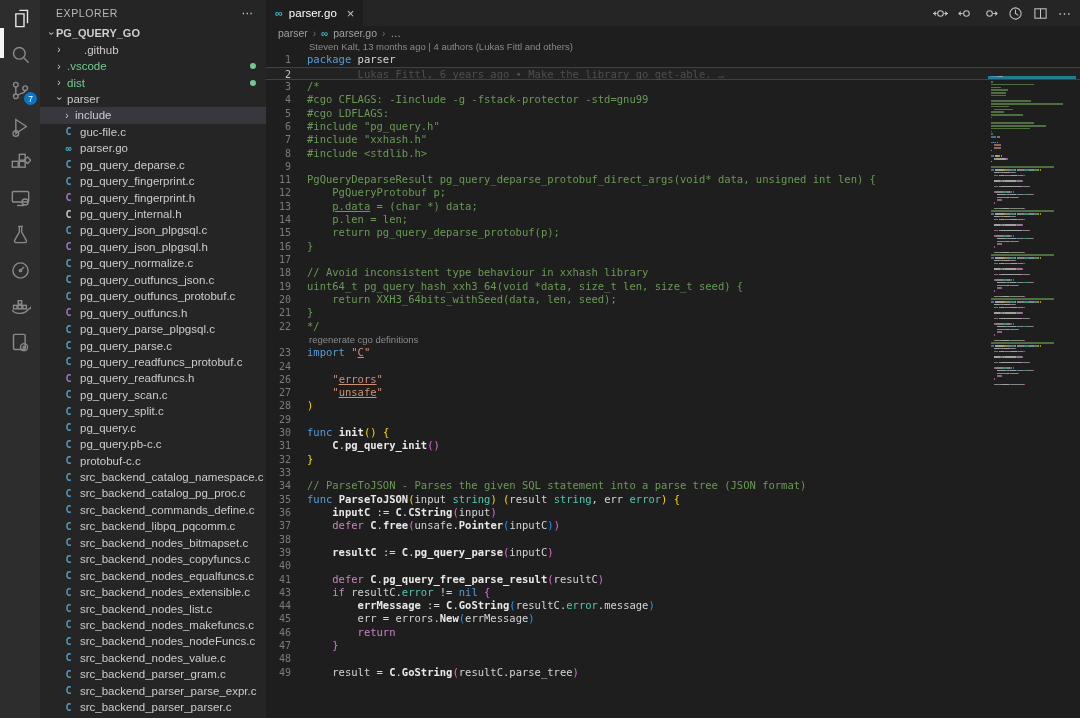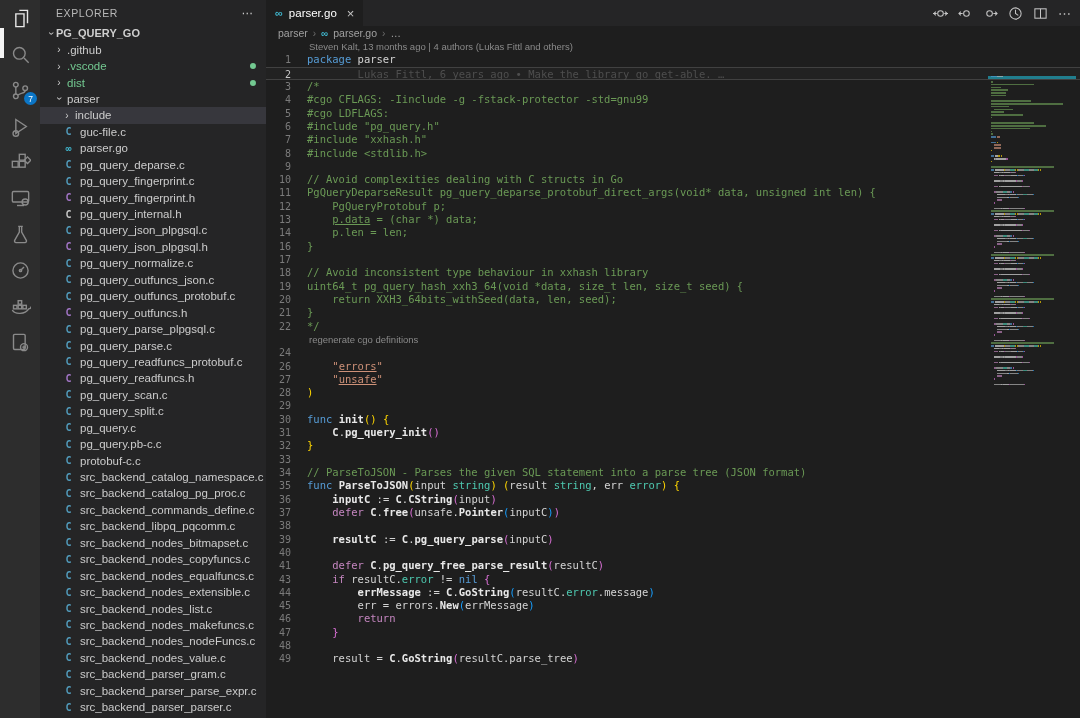--- a/index.html
+++ b/index.html
@@ -151,21 +151,21 @@
       <span class="sb-title">EXPLORER</span>
       <span class="sb-more">⋯</span>
     </div>
     <div class="tree-row" style="padding-left:6px;align-items:center;">
       <span class="chev open">›</span>
       <span class="root-label">PG_QUERY_GO</span>
     </div>
     <div id="tree">
         <div class="tree-row" style="padding-left: 14px;">
           <span class="chev">›</span>
-          <span style="margin-left:3px;">.github</span>
+          <span style="margin-left:20px;">.github</span>
         </div>
         <div class="tree-row" style="padding-left: 14px;">
           <span class="chev">›</span>
           <span style="margin-left:3px;color:#73C991;">.vscode</span>
           <span class="gitdot"></span>
         </div>
         <div class="tree-row" style="padding-left: 14px;">
           <span class="chev">›</span>
           <span style="margin-left:3px;color:#73C991;">dist</span>
           <span class="gitdot"></span>
@@ -371,33 +371,34 @@
           <div class="code-row meta-row"><span class="ln"></span><span class="src">Steven Kalt, 13 months ago | 4 authors (Lukas Fittl and others)</span></div>
           <div class="code-row"><span class="ln">1</span><span class="src"><span class="tk-kw">package</span><span class="tk-txt"> parser</span></span></div>
           <div class="code-row row-current"><span class="ln cur">2</span><span class="src"><span class="tk-txt">        </span><span class="tk-ghost">Lukas Fittl, 6 years ago • Make the library go get-able. …</span></span></div>
           <div class="code-row"><span class="ln">3</span><span class="src"><span class="tk-com">/*</span></span></div>
           <div class="code-row"><span class="ln">4</span><span class="src"><span class="tk-com">#cgo CFLAGS: -Iinclude -g -fstack-protector -std=gnu99</span></span></div>
           <div class="code-row"><span class="ln">5</span><span class="src"><span class="tk-com">#cgo LDFLAGS:</span></span></div>
           <div class="code-row"><span class="ln">6</span><span class="src"><span class="tk-com">#include "pg_query.h"</span></span></div>
           <div class="code-row"><span class="ln">7</span><span class="src"><span class="tk-com">#include "xxhash.h"</span></span></div>
           <div class="code-row"><span class="ln">8</span><span class="src"><span class="tk-com">#include &lt;stdlib.h&gt;</span></span></div>
           <div class="code-row"><span class="ln">9</span><span class="src"></span></div>
-          <div class="code-row"><span class="ln">10</span><span class="src"><span class="tk-com">// Avoid complexities dealing with C structs in Go</span></span></div>
           <div class="code-row"><span class="ln">11</span><span class="src"><span class="tk-com">PgQueryDeparseResult pg_query_deparse_protobuf_direct_args(void* data, unsigned int len) {</span></span></div>
           <div class="code-row"><span class="ln">12</span><span class="src"><span class="tk-com">    PgQueryProtobuf p;</span></span></div>
           <div class="code-row"><span class="ln">13</span><span class="src"><span class="tk-com">    </span><span class="tk-com und">p.data</span><span class="tk-com"> = (char *) data;</span></span></div>
           <div class="code-row"><span class="ln">14</span><span class="src"><span class="tk-com">    p.len = len;</span></span></div>
+          <div class="code-row"><span class="ln">15</span><span class="src"><span class="tk-com">    return pg_query_deparse_protobuf(p);</span></span></div>
           <div class="code-row"><span class="ln">16</span><span class="src"><span class="tk-com">}</span></span></div>
           <div class="code-row"><span class="ln">17</span><span class="src"></span></div>
           <div class="code-row"><span class="ln">18</span><span class="src"><span class="tk-com">// Avoid inconsistent type behaviour in xxhash library</span></span></div>
           <div class="code-row"><span class="ln">19</span><span class="src"><span class="tk-com">uint64_t pg_query_hash_xxh3_64(void *data, size_t len, size_t seed) {</span></span></div>
           <div class="code-row"><span class="ln">20</span><span class="src"><span class="tk-com">    return XXH3_64bits_withSeed(data, len, seed);</span></span></div>
           <div class="code-row"><span class="ln">21</span><span class="src"><span class="tk-com">}</span></span></div>
           <div class="code-row"><span class="ln">22</span><span class="src"><span class="tk-com">*/</span></span></div>
           <div class="code-row meta-row"><span class="ln"></span><span class="src">regenerate cgo definitions</span></div>
+          <div class="code-row"><span class="ln">23</span><span class="src"><span class="tk-kw">import</span><span class="tk-txt"> </span><span class="tk-str">"</span><span class="tk-str und">C</span><span class="tk-str">"</span></span></div>
           <div class="code-row"><span class="ln">24</span><span class="src"></span></div>
           <div class="code-row"><span class="ln">26</span><span class="src"><span class="tk-txt">    </span><span class="tk-str">"</span><span class="tk-str und">errors</span><span class="tk-str">"</span></span></div>
           <div class="code-row"><span class="ln">27</span><span class="src"><span class="tk-txt">    </span><span class="tk-str">"</span><span class="tk-str und">unsafe</span><span class="tk-str">"</span></span></div>
           <div class="code-row"><span class="ln">28</span><span class="src"><span class="tk-b1">)</span></span></div>
           <div class="code-row"><span class="ln">29</span><span class="src"></span></div>
           <div class="code-row"><span class="ln">30</span><span class="src"><span class="tk-kw">func</span><span class="tk-txt"> </span><span class="tk-fn">init</span><span class="tk-b1">()</span><span class="tk-txt"> </span><span class="tk-b1">{</span></span></div>
           <div class="code-row"><span class="ln">31</span><span class="src"><span class="tk-txt">    </span><span class="tk-fn">C</span><span class="tk-txt">.</span><span class="tk-fn">pg_query_init</span><span class="tk-b2">()</span></span></div>
           <div class="code-row"><span class="ln">32</span><span class="src"><span class="tk-b1">}</span></span></div>
           <div class="code-row"><span class="ln">33</span><span class="src"></span></div>
           <div class="code-row"><span class="ln">34</span><span class="src"><span class="tk-com">// ParseToJSON - Parses the given SQL statement into a parse tree (JSON format)</span></span></div>

